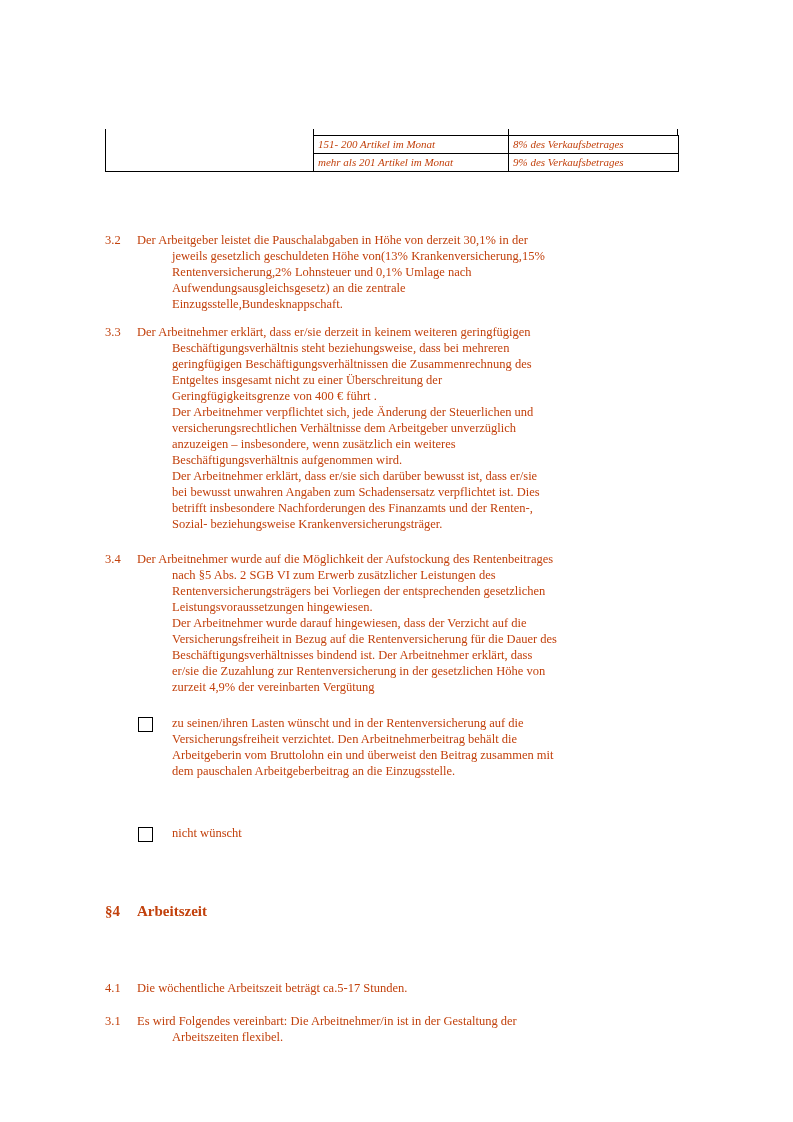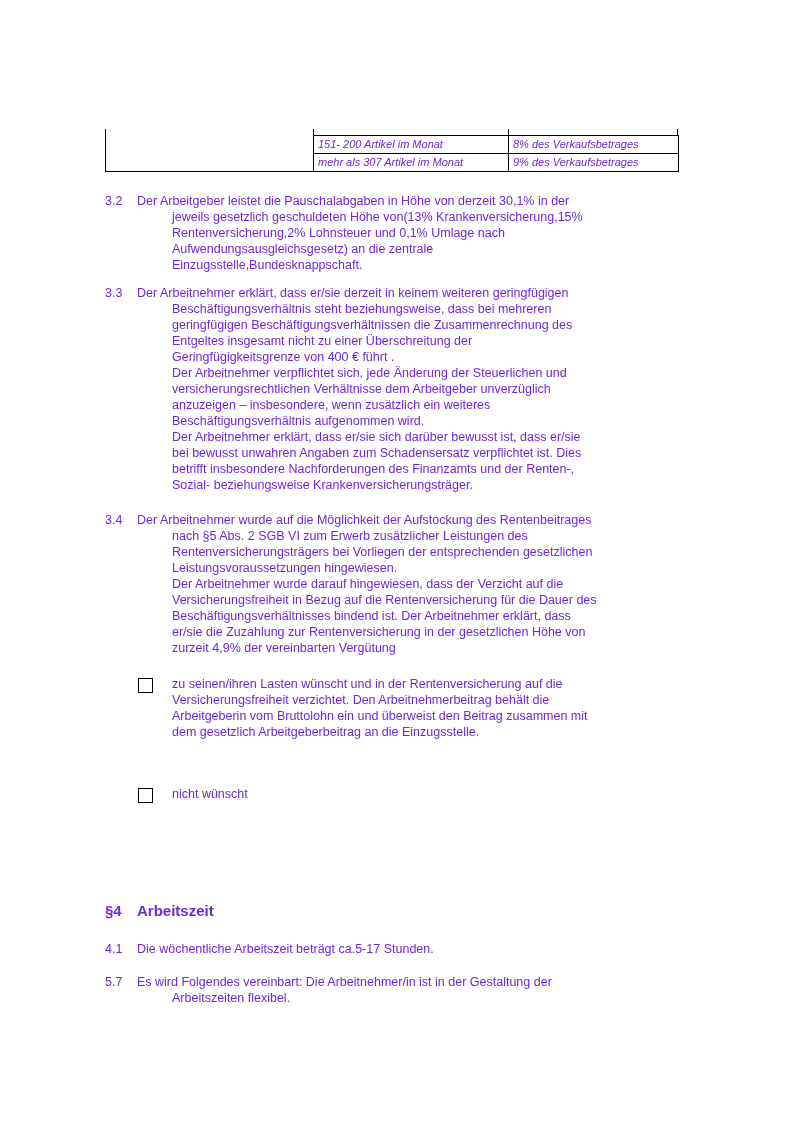--- a/index.html
+++ b/index.html
@@ -1,24 +1,24 @@
 <!DOCTYPE html>
 <html><head>
 <meta charset="utf-8">
 <style>
   html,body { margin:0; padding:0; background:#ffffff; }
   .page {
     position:relative;
     width:685px;
     height:1122px;
     background:#ffffff;
-    font-family:Liberation Sans, sans-serif;
+    font-family:Liberation Serif, serif;
     font-size:12.5px;
     line-height:16px;
-    color:#6d28d9;
+    color:#c2410c;
     overflow:hidden;
   }
   
   .toptable {
     position:absolute; left:105px; top:135px;
     border-collapse:collapse; table-layout:fixed;
     width:573px;
   }
   .toptable td {
     border:1px solid #000;
@@ -27,21 +27,21 @@
     font-style:italic;
     font-size:11px;
     line-height:13px;
     vertical-align:middle;
     overflow:hidden;
     white-space:nowrap;
   }
   .toptable td.emptycell { border-top:none; }
   .stub { position:absolute; top:129px; width:0; height:7px; border-left:1px solid #000; }
   
-  .item { position:absolute; left:105px; width:688px; }
+  .item { position:absolute; left:105px; width:688px;margin-top:39px; }
   .num  { position:absolute; left:0; top:0; width:34px; }
   .body { margin-left:67px; text-indent:-35px; white-space:pre; }
   .body.noindent { text-indent:0; }
   .checkbox {
     position:absolute; left:33px; top:2px;
     width:13px; height:13px;
     border:1px solid #000;
     background:#fff;
   }
   .kontogrid {
@@ -71,21 +71,21 @@
         <col style="width:195px">
         <col style="width:170px">
       </colgroup>
     <tbody>
         <tr>
       <td class="emptycell" rowspan="2"></td>
       <td>151- 200 Artikel im Monat</td>
       <td>8% des Verkaufsbetrages</td>
     </tr>
     <tr>
-      <td>mehr als 307 Artikel im Monat</td>
+      <td>mehr als 201 Artikel im Monat</td>
       <td>9% des Verkaufsbetrages</td>
     </tr>
   </tbody>
     </table>
 
   <div class="item" style="top:193px">
     <span class="num">3.2</span>
     <div class="body">Der Arbeitgeber leistet die Pauschalabgaben in Höhe von derzeit 30,1% in der
 jeweils gesetzlich geschuldeten Höhe von(13% Krankenversicherung,15%
 Rentenversicherung,2% Lohnsteuer und 0,1% Umlage nach
@@ -121,39 +121,39 @@
 Beschäftigungsverhältnisses bindend ist. Der Arbeitnehmer erklärt, dass
 er/sie die Zuzahlung zur Rentenversicherung in der gesetzlichen Höhe von
 zurzeit 4,9% der vereinbarten Vergütung</div>
   </div>
 
   <div class="item" style="top:676px">
     <span class="checkbox"></span>
     <div class="body noindent">zu seinen/ihren Lasten wünscht und in der Rentenversicherung auf die
 Versicherungsfreiheit verzichtet. Den Arbeitnehmerbeitrag behält die
 Arbeitgeberin vom Bruttolohn ein und überweist den Beitrag zusammen mit
-dem gesetzlich Arbeitgeberbeitrag an die Einzugsstelle.</div>
+dem pauschalen Arbeitgeberbeitrag an die Einzugsstelle.</div>
   </div>
 
   <div class="item" style="top:786px">
     <span class="checkbox"></span>
     <div class="body noindent">nicht wünscht</div>
   </div>
 
 
 
   <div class="heading" style="top:902px">
     <span class="hnum">§4</span>
     <span class="htitle">Arbeitszeit</span>
   </div>
 
   <div class="item" style="top:941px">
     <span class="num">4.1</span>
     <div class="body">Die wöchentliche Arbeitszeit beträgt ca.5-17 Stunden.</div>
   </div>
 
   <div class="item" style="top:974px">
-    <span class="num">5.7</span>
+    <span class="num">3.1</span>
     <div class="body">Es wird Folgendes vereinbart: Die Arbeitnehmer/in ist in der Gestaltung der
 Arbeitszeiten flexibel.</div>
   </div>
 
 </div>
 
 </body></html>

